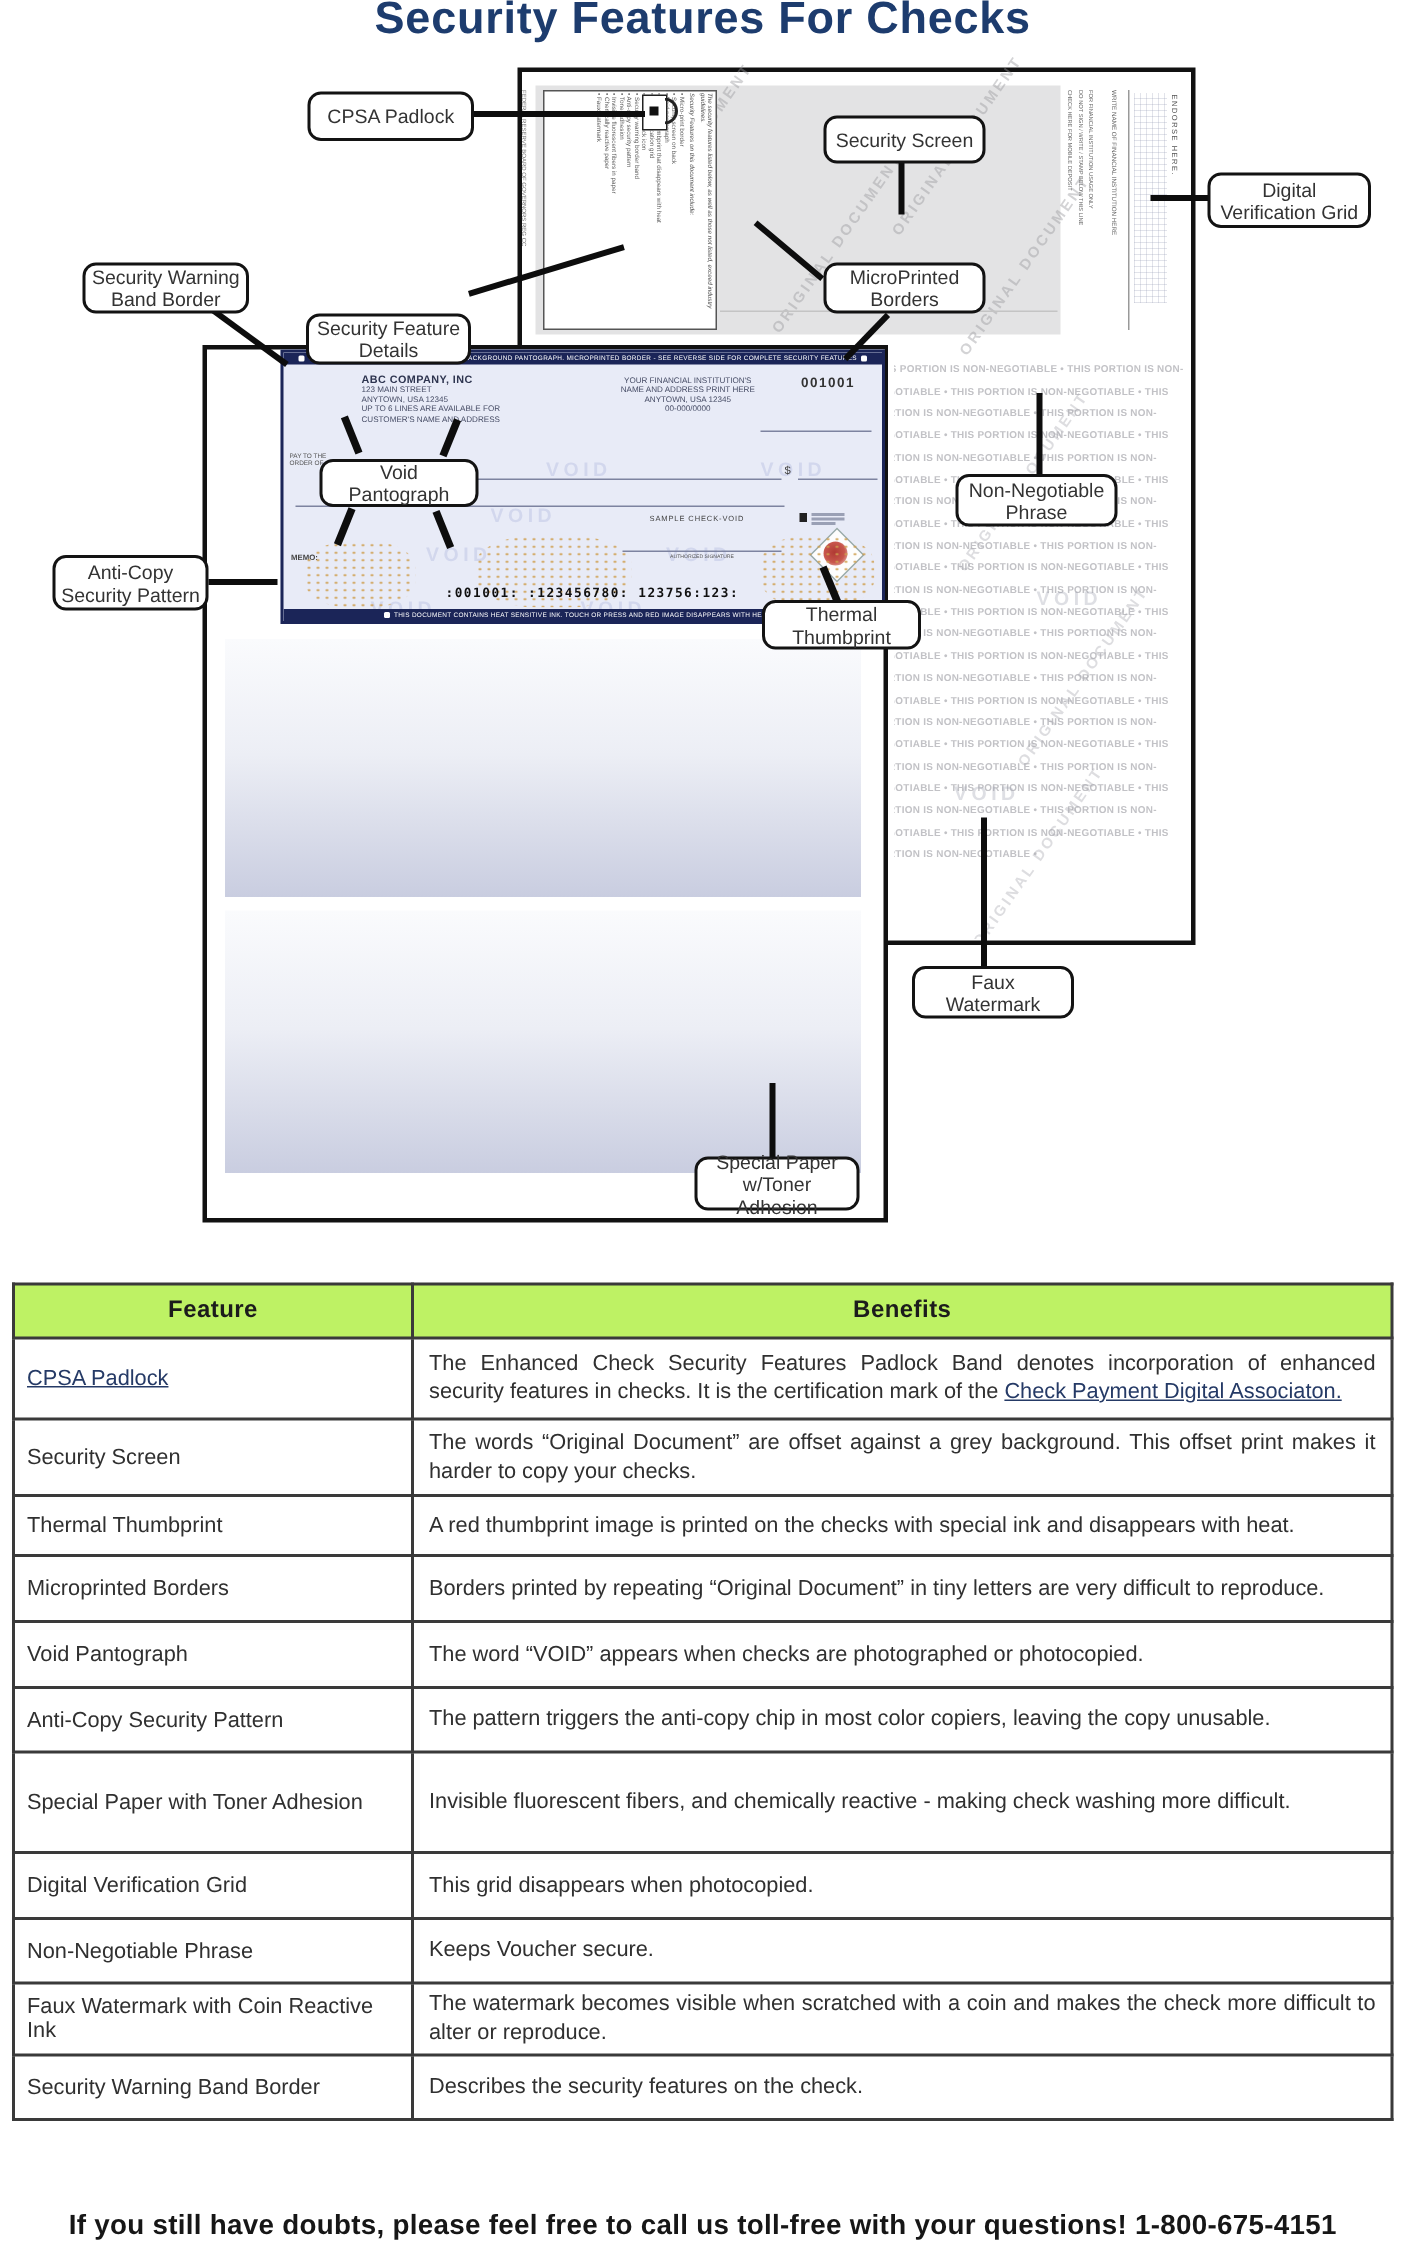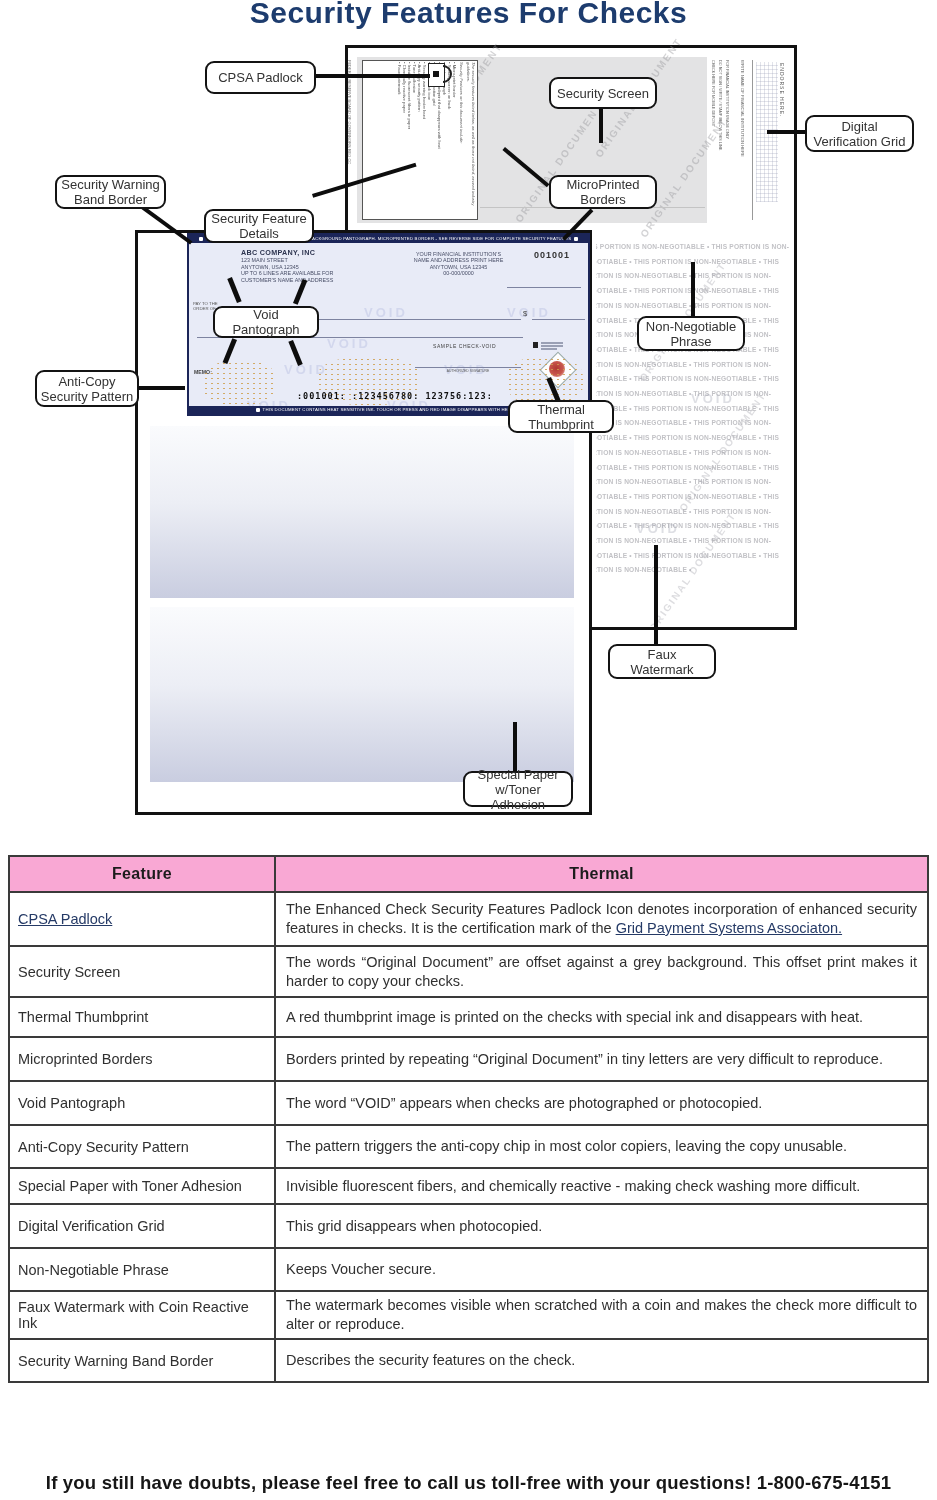--- a/index.html
+++ b/index.html
@@ -85,21 +85,21 @@
       repeating-linear-gradient(0deg,rgba(150,155,180,.28) 0 .6px,transparent .6px 4px),
       repeating-linear-gradient(90deg,rgba(150,155,180,.28) 0 .6px,transparent .6px 4px);
   }
   
   table.ftable{
     position:absolute;left:8px;top:855px;width:921px;border-collapse:collapse;
     font-size:14.5px;color:#303030;table-layout:fixed;
   }
   table.ftable td,table.ftable th{border:2px solid #3a3a3a;vertical-align:middle;}
   table.ftable th{
-    height:32px;background:#f9a8d4;font-size:16px;font-weight:bold;color:#1c1c1c;
+    height:32px;background:#bef264;font-size:16px;font-weight:bold;color:#1c1c1c;
     text-align:center;letter-spacing:.3px;
   }
   td.fcell{width:262px;padding:4px 6px 4px 8px;}
   td.bcell{padding:4px 10px;line-height:19px;text-align:justify;}
   td.note-cell{padding:6px 10px;line-height:19px;}
   .tlink{color:#253a66;text-decoration:underline;cursor:pointer;}
   
   .footer-line{
     left:0;top:1472px;width:937px;text-align:center;
     font-size:18.5px;font-weight:bold;color:#161616;letter-spacing:.2px;
@@ -273,25 +273,25 @@
   <div class="callout" style="left:35px;top:370px;width:104px;height:37px;">Anti-Copy Security Pattern</div>
   <div class="callout" style="left:508px;top:400px;width:106px;height:33px;">Thermal Thumbprint</div>
   <div class="callout" style="left:608px;top:644px;width:108px;height:35px;padding:2px 24px;">Faux Watermark</div>
   <div class="callout" style="left:463px;top:771px;width:110px;height:36px;">Special Paper w/Toner Adhesion</div>
 </div>
 
 <table class="ftable">
   <tbody>
       <tr>
     <th style="width:262px;">Feature</th>
-    <th>Thermal</th>
+    <th>Benefits</th>
   </tr>
   <tr style="height:54px;">
     <td class="fcell"><a class="tlink">CPSA Padlock</a></td>
-    <td class="bcell"><span>The Enhanced Check Security Features Padlock Icon denotes incorporation of enhanced security features in checks. It is the certification mark of the </span><a class="tlink">Grid Payment Systems Associaton.</a></td>
+    <td class="bcell"><span>The Enhanced Check Security Features Padlock Band denotes incorporation of enhanced security features in checks. It is the certification mark of the </span><a class="tlink">Check Payment Digital Associaton.</a></td>
   </tr>
   <tr style="height:51px;">
     <td class="fcell">Security Screen</td>
     <td class="bcell">The words “Original Document” are offset against a grey background. This offset print makes it harder to copy your checks.</td>
   </tr>
   <tr style="height:40px;">
     <td class="fcell">Thermal Thumbprint</td>
     <td class="bcell">A red thumbprint image is printed on the checks with special ink and disappears with heat.</td>
   </tr>
   <tr style="height:44px;">
@@ -299,21 +299,21 @@
     <td class="bcell">Borders printed by repeating “Original Document” in tiny letters are very difficult to reproduce.</td>
   </tr>
   <tr style="height:44px;">
     <td class="fcell">Void Pantograph</td>
     <td class="bcell">The word “VOID” appears when checks are photographed or photocopied.</td>
   </tr>
   <tr style="height:43px;">
     <td class="fcell">Anti-Copy Security Pattern</td>
     <td class="bcell">The pattern triggers the anti-copy chip in most color copiers, leaving the copy unusable.</td>
   </tr>
-  <tr style="height:36px;">
+  <tr style="height:67px;">
     <td class="fcell">Special Paper with Toner Adhesion</td>
     <td class="bcell">Invisible fluorescent fibers, and chemically reactive - making check washing more difficult.</td>
   </tr>
   <tr style="height:44px;">
     <td class="fcell">Digital Verification Grid</td>
     <td class="bcell">This grid disappears when photocopied.</td>
   </tr>
   <tr style="height:43px;">
     <td class="fcell">Non-Negotiable Phrase</td>
     <td class="bcell">Keeps Voucher secure.</td>

